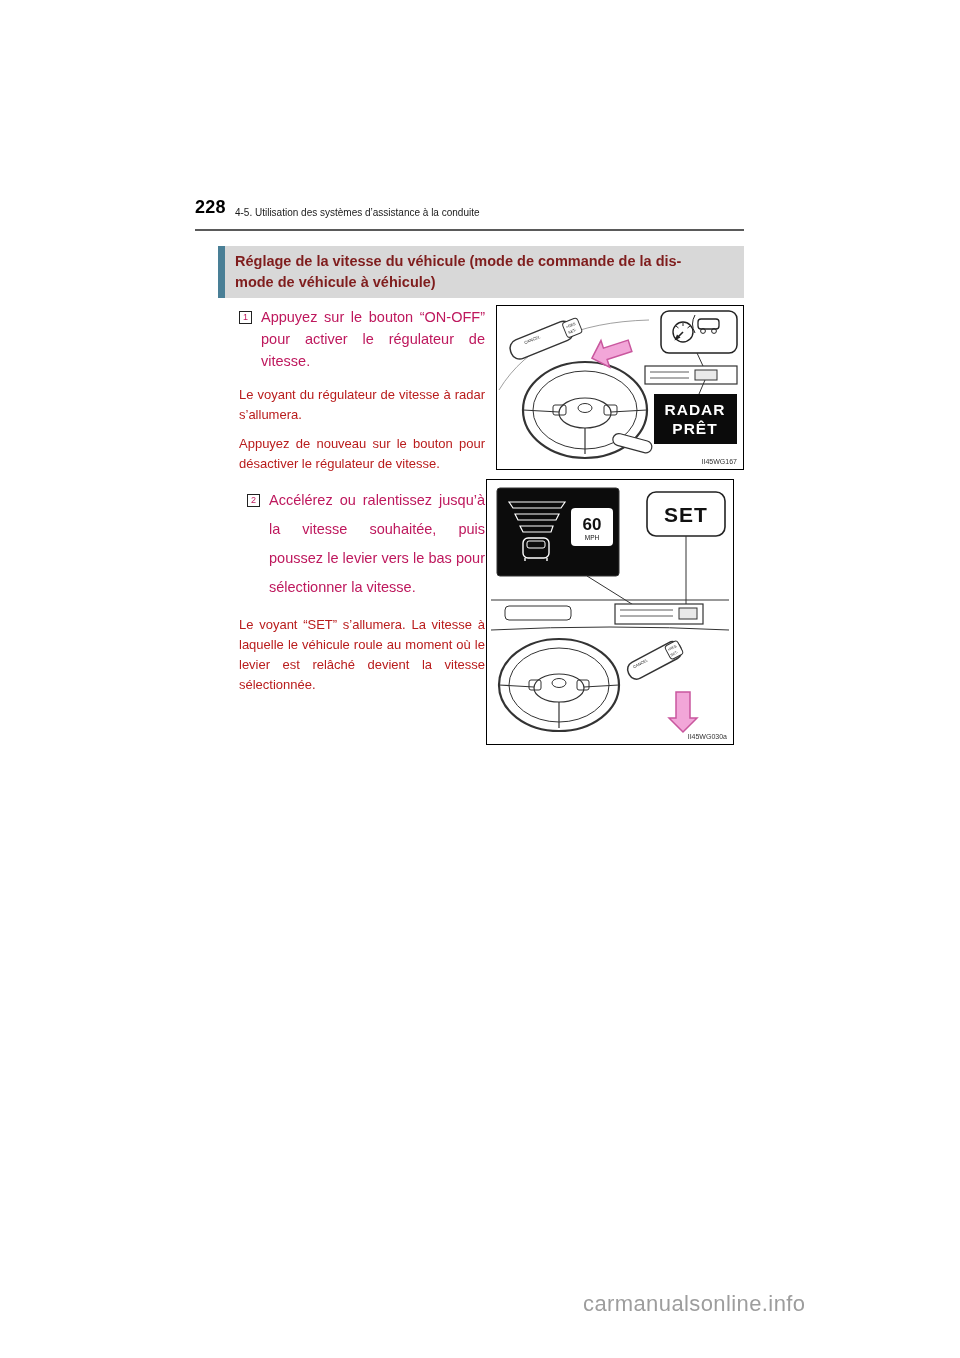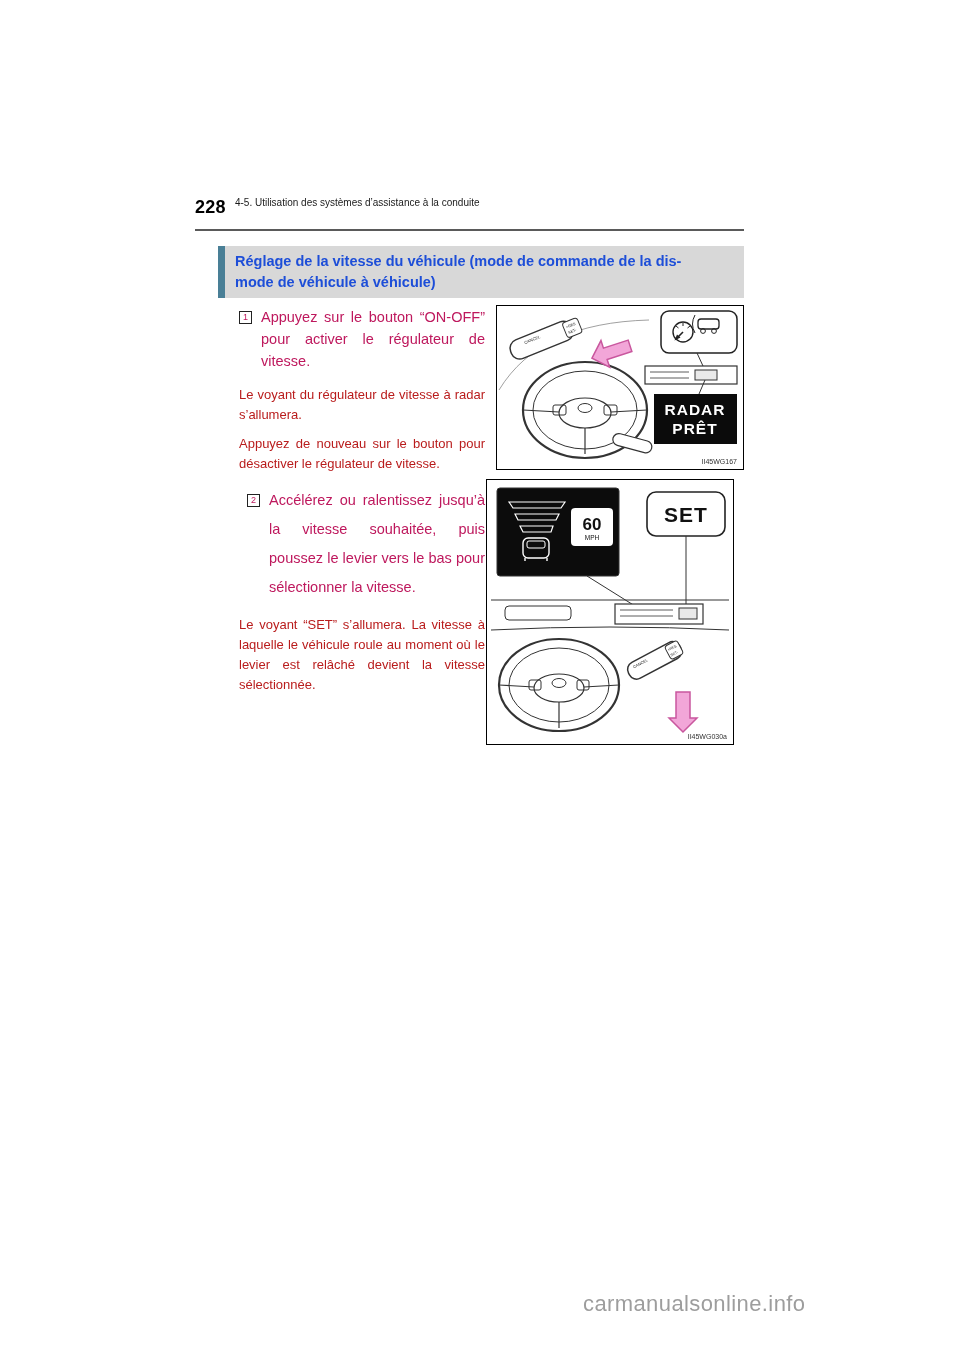--- a/index.html
+++ b/index.html
@@ -1,30 +1,30 @@
 <!DOCTYPE html>
 <html><head>
 <meta charset="utf-8">
 <style>
   html,body { margin:0; padding:0; background:#ffffff; }
   .page {
     position:relative; width:960px; height:1358px; background:#ffffff;
     font-family:"Liberation Sans","DejaVu Sans",sans-serif; color:#111;
     overflow:hidden;
   }
-  .page-header { position:absolute; left:195px; top:197px; display:flex; align-items:flex-start; gap:9px; white-space:nowrap; }
+  .page-header { position:absolute; left:195px; top:197px; display:flex; align-items:flex-end; gap:9px; white-space:nowrap; }
   .page-number { font-size:18px; font-weight:bold; letter-spacing:.3px; color:#000; }
   .chapter-title { font-size:10px; color:#1a1a1a; }
   .header-rule { position:absolute; left:195px; top:229px; width:549px; height:2px; background:#5a5a5a; }
 
   .section-heading {
     position:absolute; left:218px; top:246px; width:509px;
     background:#d8d8d8; border-left:7px solid #497f96;
     padding:5px 0 5px 10px; font-size:14.5px; font-weight:bold;
-    line-height:21px; color:#1d4ed8;
+    line-height:21px; color:#7f1d1d;
   }
 
   .step { position:absolute; left:239px; width:246px; }
   .step-1 { top:306px; }
   .step-2 { top:486px; }
   .step-main { margin:0 0 13px 0; font-size:14.5px; line-height:22px; text-align:justify; padding-left:22px; text-indent:-22px; color:#be185d; }
   .step-2 .step-main { line-height:29px;margin-left:8px; }
   .step-num {
     display:inline-block; width:13px; height:13px; line-height:11px;
     border:1px solid #222; box-sizing:border-box; font-size:9px;

